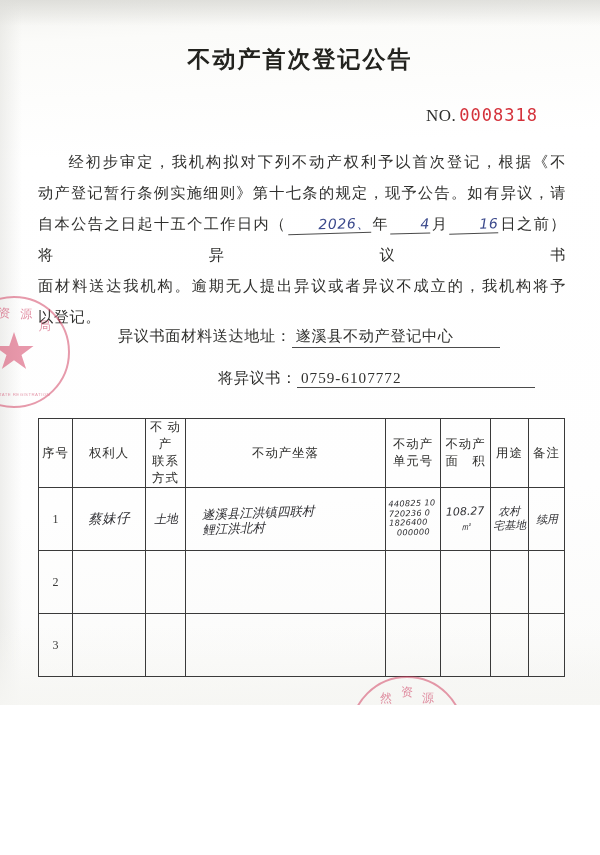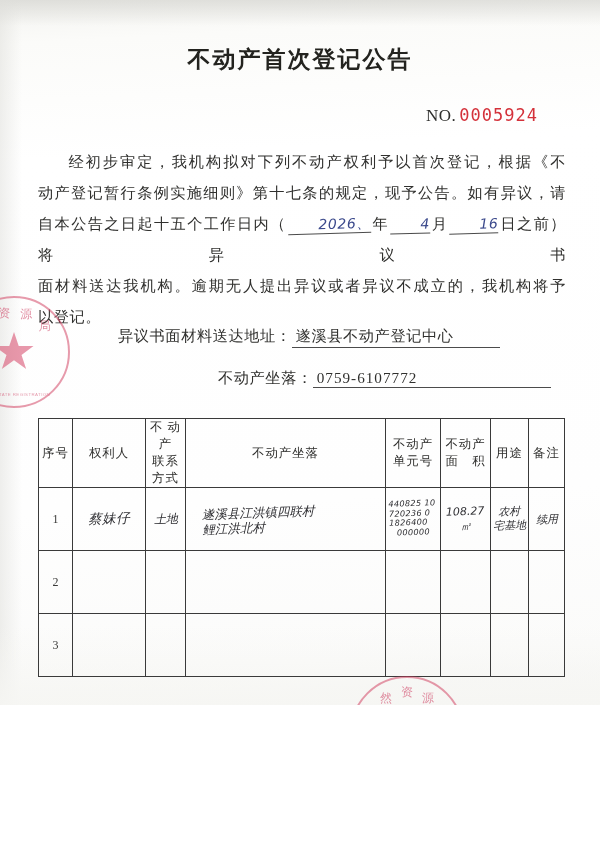--- a/index.html
+++ b/index.html
@@ -263,35 +263,35 @@
 
 <div id="page">
 
   <div class="scan-shade-top"></div>
   <div class="scan-shade-left"></div>
   <div class="scan-shade-bottom"></div>
 
   <div class="doc-title">不动产首次登记公告</div>
 
   <div class="serial-row">
-    <span class="serial-label">NO.</span><span class="serial-value">0005924</span>
+    <span class="serial-label">NO.</span><span class="serial-value">0008318</span>
   </div>
 
   <div class="body-block">
     <p>
       <span class="seg">经初步审定，我机构拟对下列不动产权利予以首次登记，根据《不</span><span class="seg">动产登记暂行条例实施细则》第十七条的规定，现予公告。如有异议，请</span><span class="seg">自本公告之日起十五个工作日内（</span><span class="hw hw-year">2026、</span><span>年</span><span class="hw hw-month">4</span><span>月</span><span class="hw hw-day">16</span><span>日之前）</span><span class="seg">将异议书</span><span class="seg">面材料送达我机构。逾期无人提出异议或者异议不成立的，我机构将予</span><span class="seg">以登记。</span>
     </p>
   </div>
 
   <div class="field-line field-addr">
     <span class="field-label">异议书面材料送达地址：</span><span class="field-value">遂溪县不动产登记中心</span>
   </div>
 
   <div class="field-line field-contact">
-    <span class="field-label">不动产坐落：</span><span class="field-value">0759-6107772</span>
+    <span class="field-label">将异议书：</span><span class="field-value">0759-6107772</span>
   </div>
 
   <table class="reg-table">
     <colgroup>
       <col class="col-idx">
         <col class="col-owner">
         <col class="col-type">
         <col class="col-loc">
       <col class="col-unit">
         <col class="col-area">

